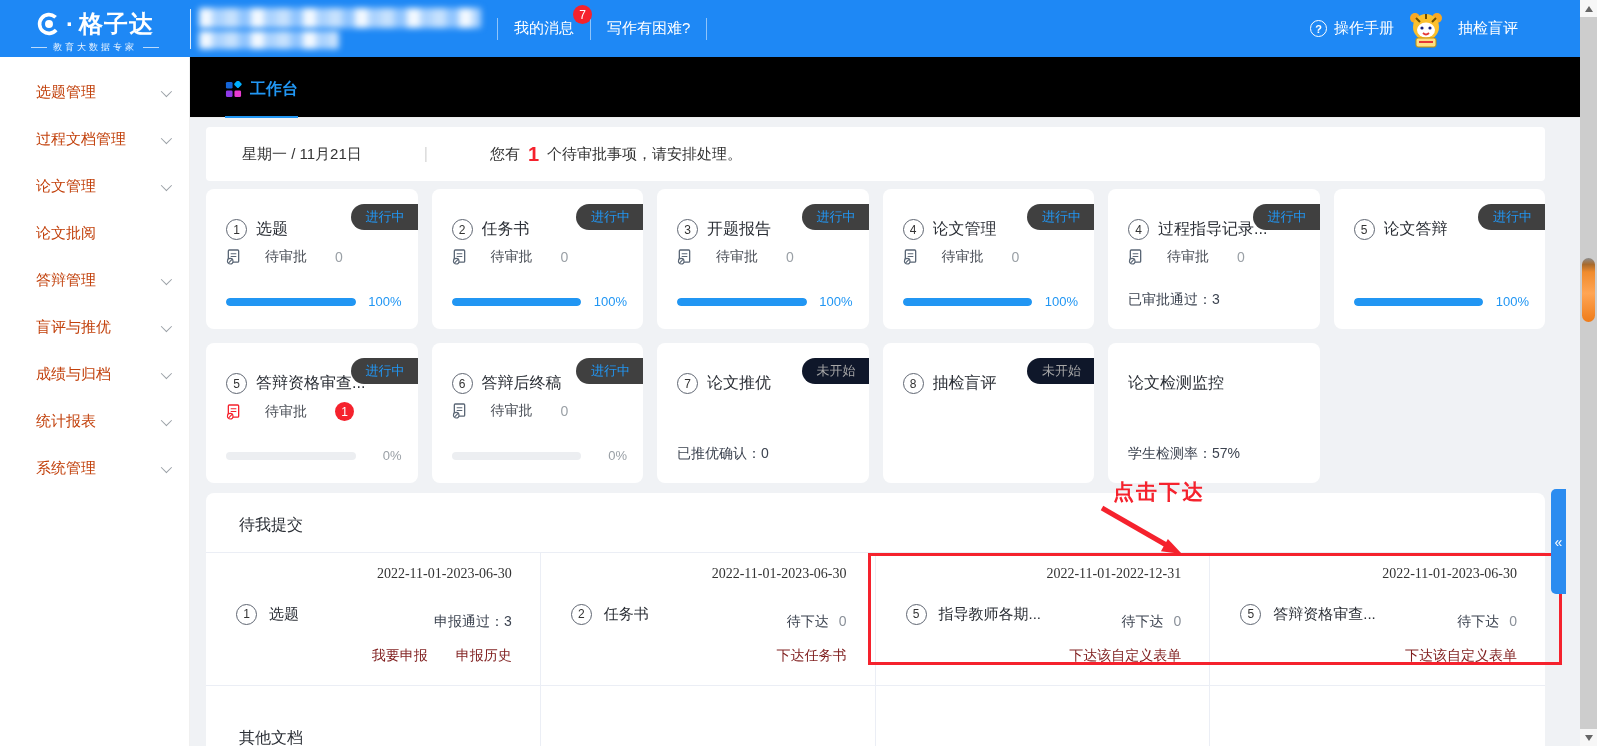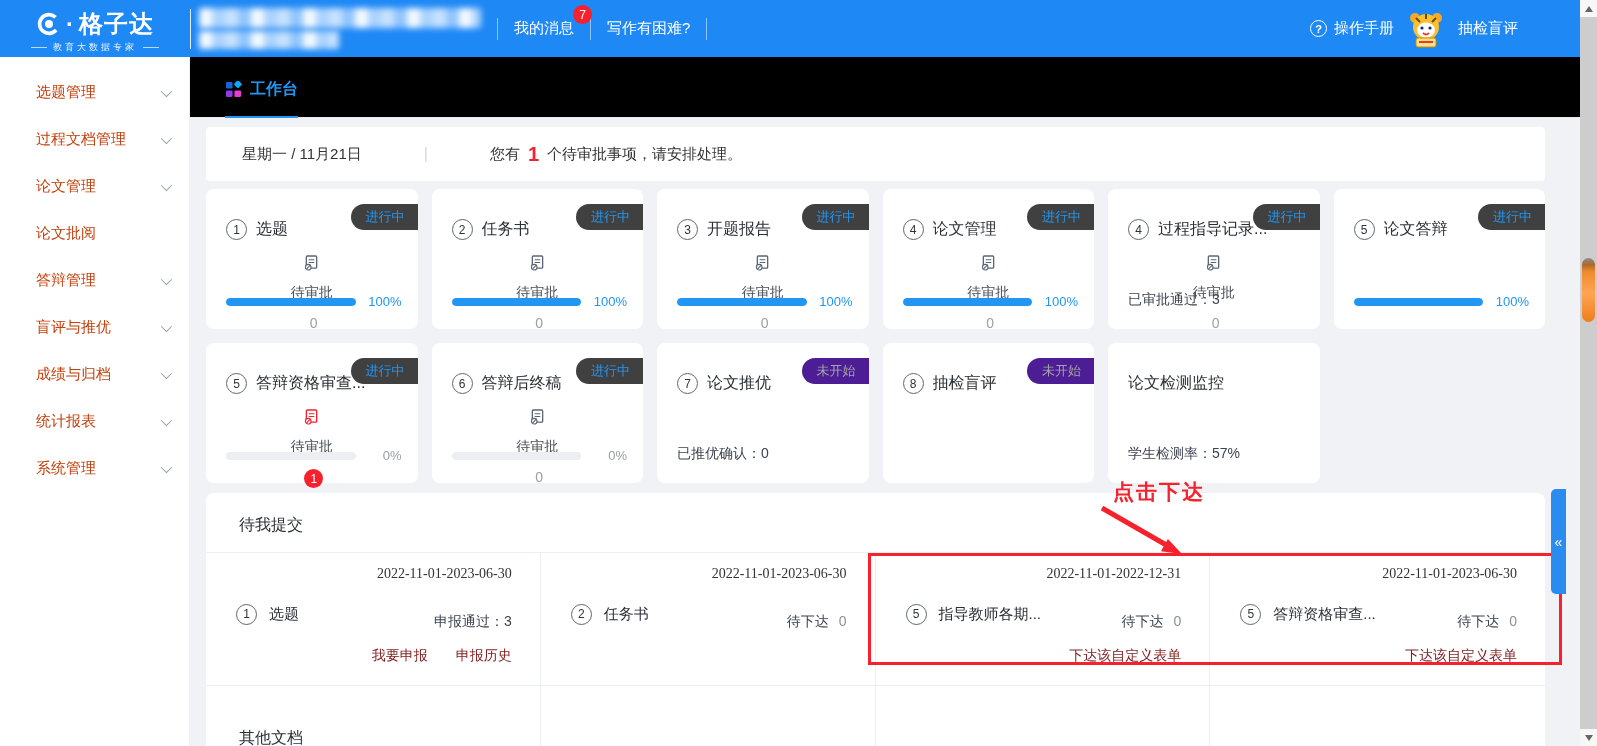--- a/index.html
+++ b/index.html
@@ -56,25 +56,25 @@
 
   .greeting { background:#fff; border-radius:4px; height:54px; display:flex; align-items:center; padding:0 36px; font-size:15px; }
   .greet-div { color:#d8d8d8; margin:0 62px; font-size:16px; }
   .greet-count { color:#f5222d; font-size:20px; font-weight:bold; margin:0 8px; }
 
   .cards-grid { display:grid; grid-template-columns:repeat(6,1fr); gap:14px; margin-top:8px; }
   .cards-grid.second { margin-top:14px; }
   .scard { position:relative; height:140px; background:#fff; border-radius:8px; padding:30px 20px 0; }
   .badge { position:absolute; top:15px; right:0; font-size:13px; padding:4px 13px 4px 15px; border-radius:14px 0 0 14px; }
   .badge.active { background:#404040; color:#2196f3; }
-  .badge.notstarted { background:#4c1d95; color:#a6a6a6; }
+  .badge.notstarted { background:#0f172a; color:#a6a6a6; }
   .title-row { display:flex; align-items:center; gap:9px; }
   .numcircle { width:21px; height:21px; border:1.4px solid #5f6672; border-radius:50%; display:flex; align-items:center; justify-content:center; font-size:12px; color:#333; flex:none; }
   .scard-name { font-size:16px; color:#2b2f36; white-space:nowrap; overflow:hidden; }
-  .pending-row { margin-top:15px; display:flex; align-items:center; gap:13px; font-size:14px; color:#4a4f57;flex-direction:column; }
+  .pending-row { margin-top:8px; display:flex; align-items:center; gap:24px; font-size:14px; color:#4a4f57; }
   .pending-row .cnt { color:#9aa0a6; margin-left:4px; }
   .alert-cnt { width:19px; height:19px; border-radius:50%; background:#f5222d; color:#fff !important; font-size:12px; display:flex; align-items:center; justify-content:center; margin-left:4px; }
   .bottom-slot { position:absolute; left:20px; right:16px; bottom:20px; }
   .progress-row { display:flex; align-items:center; gap:8px; }
   .track { flex:1; height:8px; border-radius:4px; background:#eceef1; overflow:hidden; }
   .fill { height:100%; border-radius:4px; background:#2196f3; }
   .plabel { font-size:13px; color:#2196f3; width:38px; text-align:right; }
   .plabel.gray { color:#9aa0a6; }
   .extra { font-size:14px; color:#3c4350; }
 
@@ -486,20 +486,23 @@
           <div class="sub-date">2022-11-01-2023-06-30</div>
           <div class="sub-mid">
             <span class="sub-name">
               <span class="numcircle">2</span>
               <span>任务书</span>
             </span>
             <span class="sub-status">
               <span>待下达</span><span class="val">0</span>
             </span>
           </div>
+          <div class="sub-links">
+            <a class="link">下达任务书</a>
+          </div>
         </div>
 
         <div class="sub-cell">
           <div class="sub-date">2022-11-01-2022-12-31</div>
           <div class="sub-mid">
             <span class="sub-name">
               <span class="numcircle">5</span>
               <span>指导教师各期...</span>
             </span>
             <span class="sub-status">

